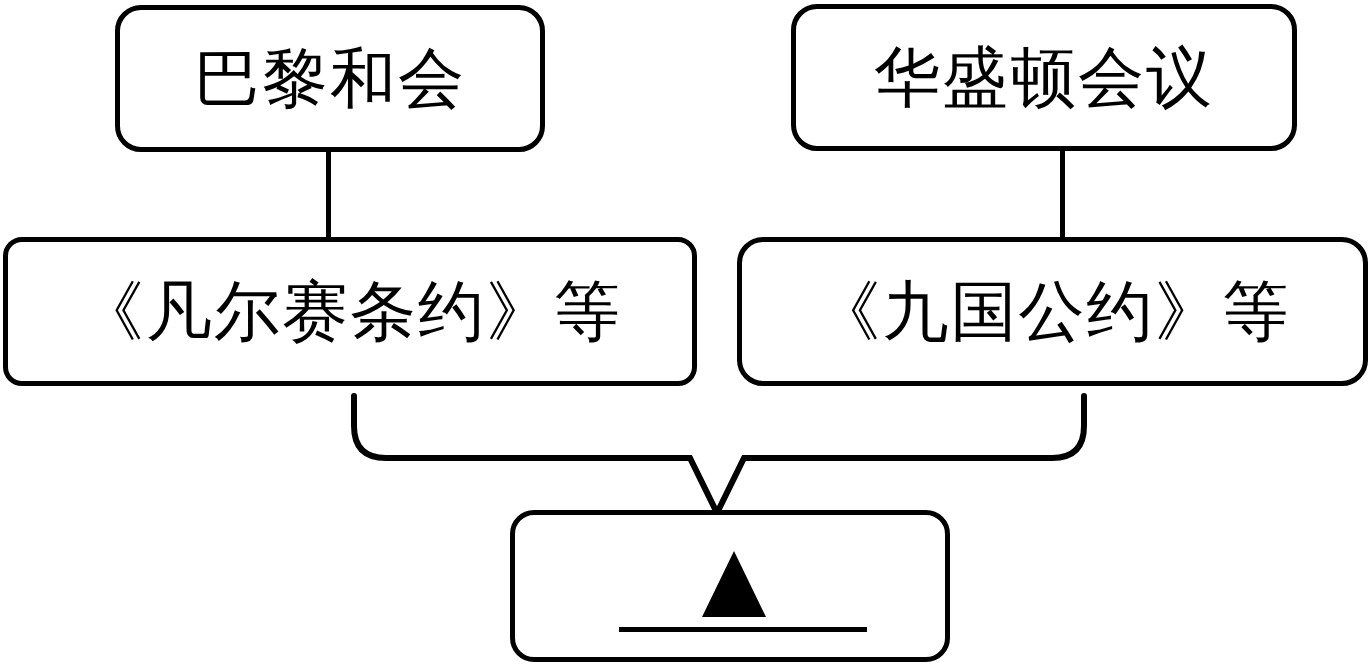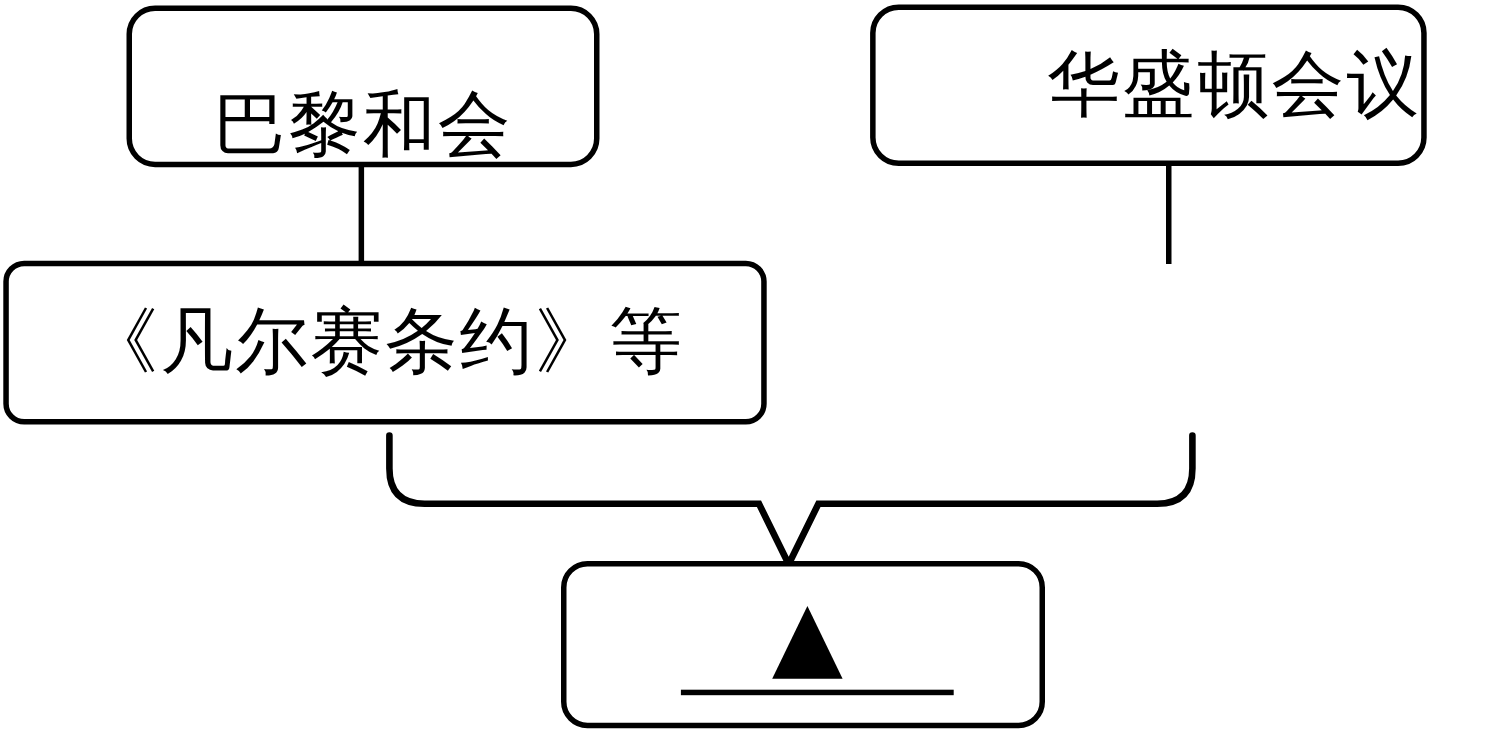--- a/index.html
+++ b/index.html
@@ -32,22 +32,22 @@
     display: flex;
     align-items: center;
     justify-content: center;
   }
   .node .lbl {
     font-size: 66px;
     letter-spacing: 2px;
     white-space: nowrap;
     line-height: 1;
   }
-  #box-paris      { left: 115px; top: 5px;   width: 430px; height: 147px; align-items: flex-end; }
-  #box-washington { left: 791px; top: 4px;   width: 506px; height: 147px; justify-content: flex-end; }
+  #box-paris      { left: 115px; top: 5px;   width: 430px; height: 147px; }
+  #box-washington { left: 791px; top: 4px;   width: 506px; height: 147px; }
   #box-versailles { left: 3px;   top: 237px; width: 694px; height: 149px; border-radius: 19px; }
   #box-ninepower  { left: 737px; top: 237px; width: 631px; height: 149px; }
   #box-answer     { left: 510px; top: 510px; width: 440px; height: 152px; border-radius: 24px; }
 
   .tri {
     position: absolute;
     left: calc(50% + 4px);
     top: 36px;
     transform: translateX(-50%);
     width: 0;
@@ -81,19 +81,22 @@
   </div>
 
   <div class="node" id="box-washington">
     <span class="lbl">华盛顿会议</span>
   </div>
 
   <div class="node" id="box-versailles">
     <span class="lbl">《凡尔赛条约》等</span>
   </div>
 
+  <div class="node" id="box-ninepower">
+    <span class="lbl">《九国公约》等</span>
+  </div>
 
   <div class="node" id="box-answer">
     <div class="tri"></div>
     <div class="blank"></div>
   </div>
 
 </div>
 
 </body></html>

